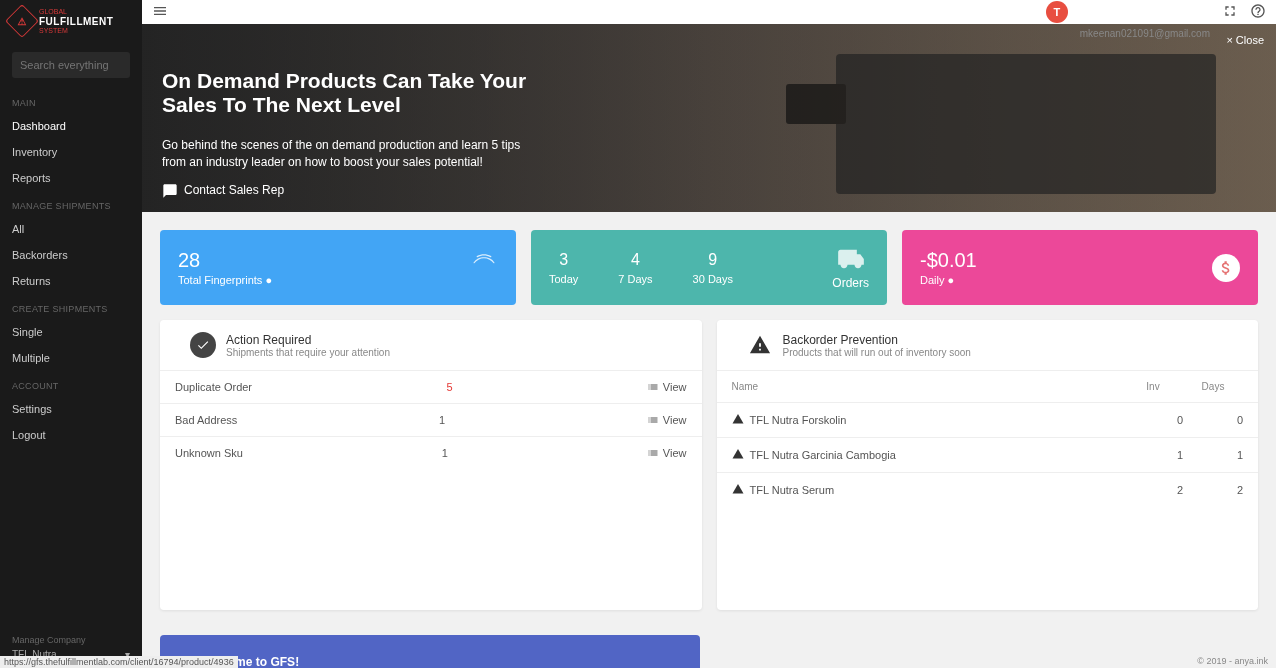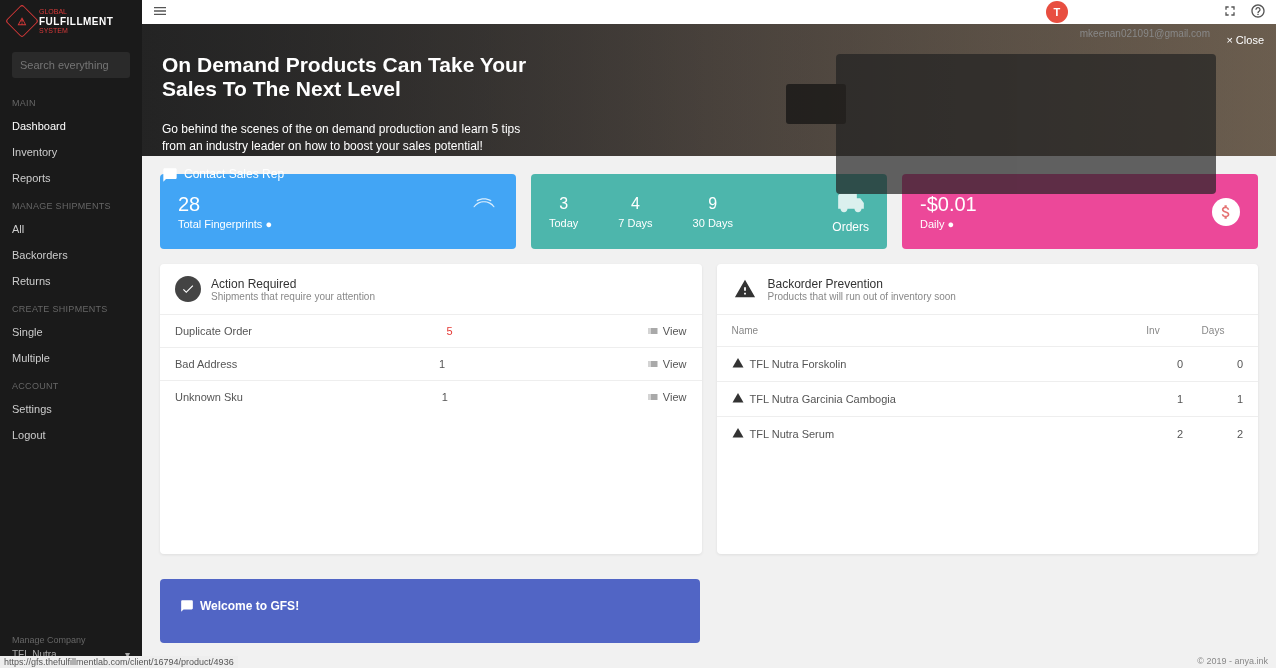--- a/index.html
+++ b/index.html
@@ -23,21 +23,21 @@
 .top-bar { position: fixed; left: 142px; top: 0; right: 0; height: 24px; background: #fff; display: flex; align-items: center; padding: 0 10px; z-index: 90; justify-content: space-between; }
 .hamburger { cursor: pointer; }
 .hamburger svg { width: 16px; height: 16px; fill: #555; }
 .top-right { display: flex; align-items: center; gap: 12px; }
 .avatar-circle { width: 22px; height: 22px; background: #e84e40; border-radius: 50%; color: #fff; display: flex; align-items: center; justify-content: center; font-size: 11px; font-weight: bold; }
 .user-info { line-height: 1.1; }
 .user-name { font-size: 10px; font-weight: 600; color: #333; }
 .user-email { font-size: 10px; color: #888; margin-top: 31px; }
 .top-icon svg { width: 16px; height: 16px; fill: #555; }
 .main-content { margin-left: 142px; padding-top: 24px; height: 668px; overflow-y: auto; }
-.hero { position: relative; height: 132px; background: linear-gradient(90deg, rgba(30,30,30,0.8) 0%, rgba(30,30,30,0.3) 50%, rgba(60,50,40,0.4) 100%), linear-gradient(90deg, #3a3a3a 0%, #5a5048 50%, #8a7a68 100%); color: #fff; padding: 29px 20px; }
+.hero { position: relative; height: 188px; background: linear-gradient(90deg, rgba(30,30,30,0.8) 0%, rgba(30,30,30,0.3) 50%, rgba(60,50,40,0.4) 100%), linear-gradient(90deg, #3a3a3a 0%, #5a5048 50%, #8a7a68 100%); color: #fff; padding: 45px 20px; }
 .hero .close-btn { position: absolute; top: 10px; right: 12px; font-size: 11px; color: #fff; cursor: pointer; }
 .hero h2 { font-size: 21px; font-weight: bold; margin-bottom: 20px; max-width: 400px; }
 .hero p { font-size: 12px; max-width: 380px; line-height: 1.4; margin-bottom: 12px; }
 .hero-cta { display: flex; gap: 6px; font-size: 12px; cursor: pointer; }
 .hero-cta svg { width: 16px; height: 16px; fill: #fff; }
 .hero-machine { position:absolute; right:60px; top:30px; width:380px; height:140px; background:#222; border-radius:4px; opacity:0.7;}
 .hero-machine::before { content:''; position:absolute; left:-50px; top:30px; width:60px; height:40px; background:#111; border-radius:3px;}
 .cards-row { display: flex; gap: 15px; padding: 18px 18px 0; justify-content: flex-end; }
 .stat-card { flex: 1; border-radius: 4px; padding: 15px 18px; color: #fff; display: flex; justify-content: space-between; align-items: center; min-height: 60px; }
 .stat-card.blue { background: #42a5f5; }
@@ -49,21 +49,21 @@
 .orders-col { text-align: center; }
 .orders-col .num { font-size: 16px; }
 .orders-col .lbl { font-size: 11px; margin-top: 4px; }
 .card-icon svg { width: 28px; height: 28px; fill: rgba(255,255,255,0.8); }
 .card-icon.circle { width:28px; height:28px; background:#fff; border-radius:50%; display:flex;align-items:center;justify-content:center;}
 .card-icon.circle svg { fill:#e57373; width:18px;height:18px;}
 .two-col { display: flex; gap: 15px; padding: 15px 18px 0; }
 .panel { background: #fff; border-radius: 4px; box-shadow: 0 1px 3px rgba(0,0,0,0.08); flex: 1; }
 .panel-left { flex: 1; }
 .panel-right { flex: 1; }
-.panel-header { display: flex; align-items: center; gap: 10px; padding: 12px 15px; }
+.panel-header { display: flex; align-items: center; gap: 10px; padding: 12px 30px; }
 .panel-header-icon { width: 26px; height: 26px; background: #444; border-radius: 50%; display: flex; align-items: center; justify-content: center; }
 .panel-header-icon svg { width: 14px; height: 14px; fill: #fff; }
 .panel-header-icon.warn { background:transparent;}
 .panel-header-icon.warn svg { fill:#333; width:22px;height:22px;}
 .panel-title { font-size: 12px; color: #333; }
 .panel-sub { font-size: 10px; color: #888; }
 .action-row { display: flex; justify-content: space-between; align-items: center; padding: 10px 15px; border-top: 1px solid #eee; font-size: 11px; color: #555; }
 .action-row .count.danger { color: #e53935; }
 .view-link { display: flex; align-items: flex-start; gap: 4px; font-size: 11px; color: #555; cursor: pointer; }
 .view-link svg { width: 12px; height: 12px; fill: #555; }

